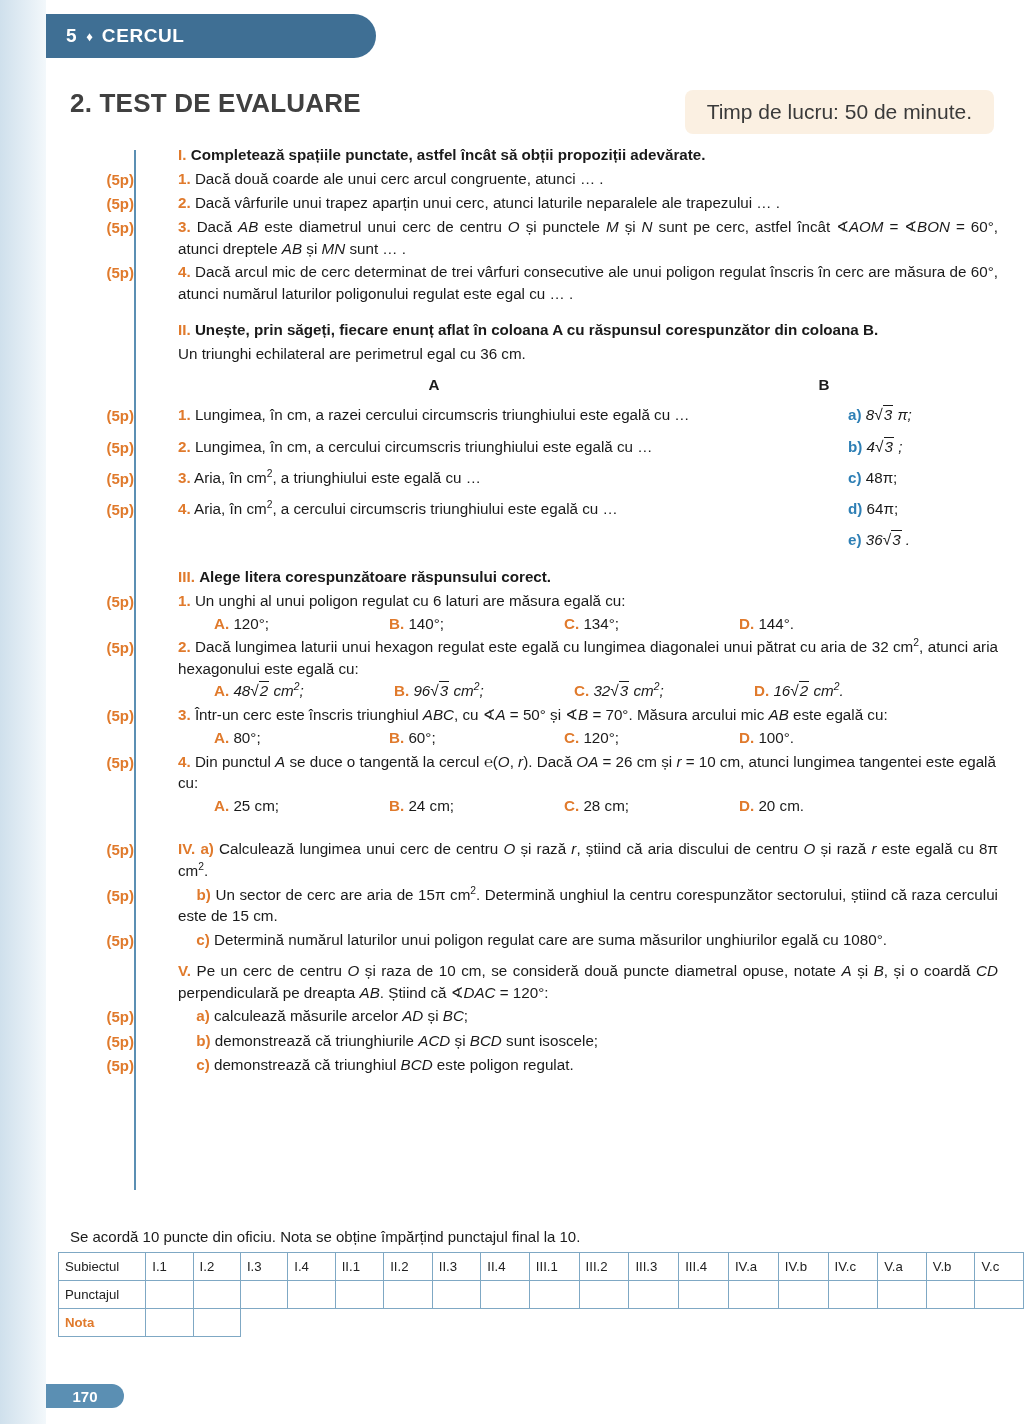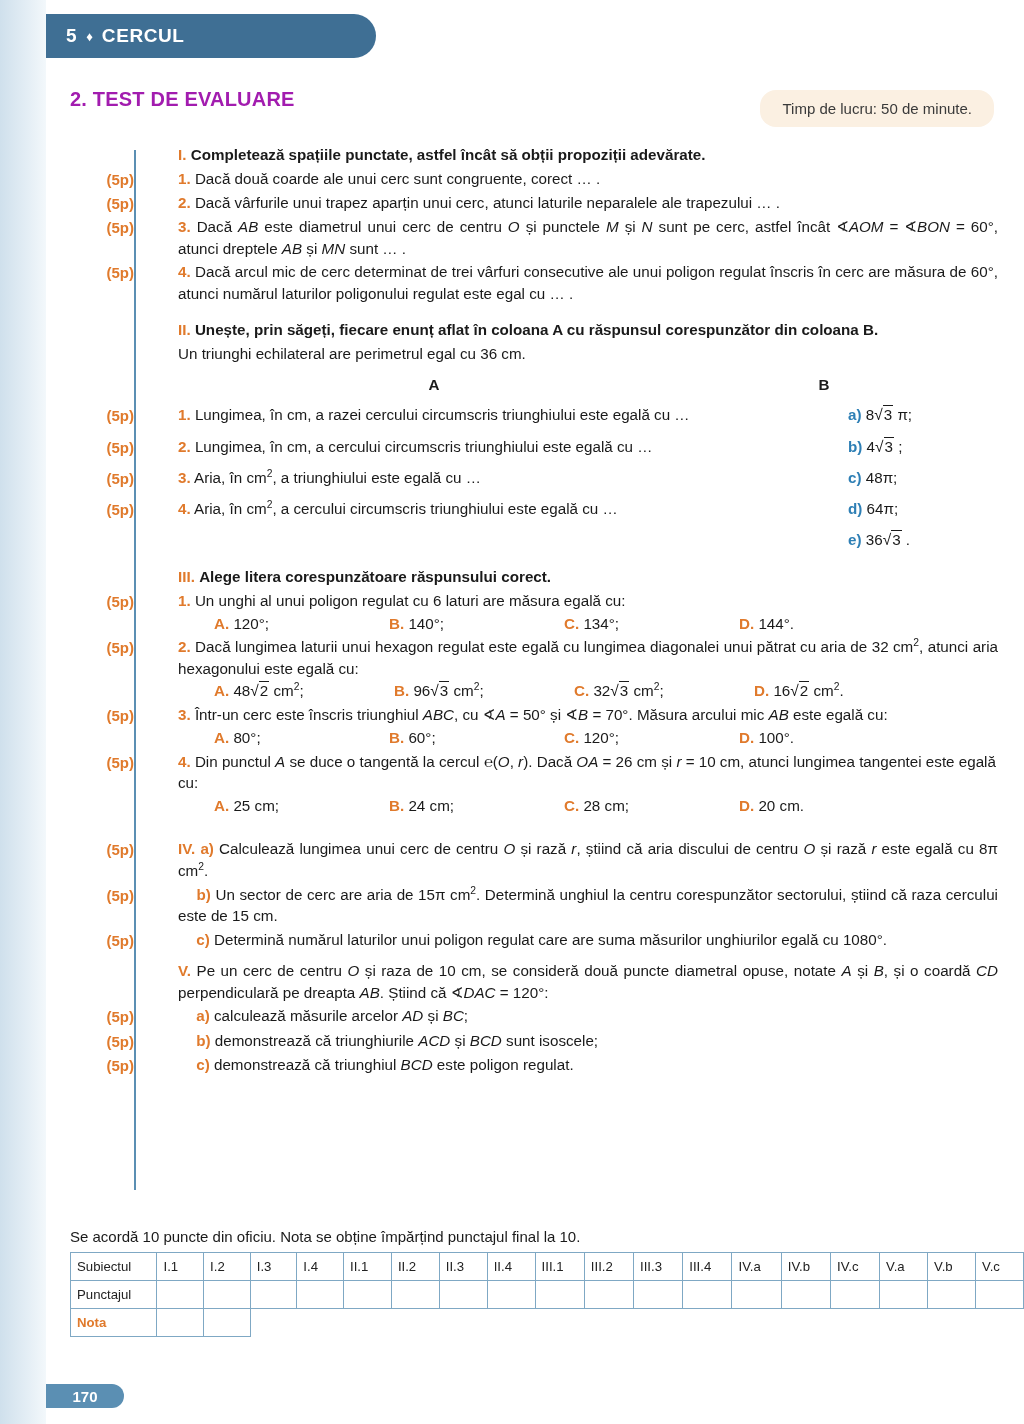--- a/index.html
+++ b/index.html
@@ -25,26 +25,26 @@
     display:flex; align-items:center;
   }
   .chap-tab .txt{
     color:#fff; font-weight:bold; font-size:19px; letter-spacing:.6px;
     padding-left:20px;
   }
   .chap-tab .dia{ color:#fff; font-size:13px; padding:0 9px 0 9px; }
 
   h1.title{
     position:absolute; left:24px; top:88px; margin:0;
-    font-size:20px; font-weight:bold; color:#a21caf; letter-spacing:.2px;
+    font-size:26px; font-weight:bold; color:#404040; letter-spacing:.2px;
   }
   .time-box{
     position:absolute; right:30px; top:90px;
-    background:#fbf0e2; border-radius:16px;
-    padding:10px 22px; font-size:15px; color:#3a3a3a;
+    background:#fbf0e2; border-radius:8px;
+    padding:10px 22px; font-size:21px; color:#3a3a3a;
   }
 
   .content{ position:absolute; left:24px; top:144px; width:928px; font-size:15.2px; line-height:1.42; }
 
   
   .rule{
     position:absolute; left:88px; top:150px; width:2px; height:1040px; background:#5b8fb3;
   }
 
   .row{ display:flex; align-items:flex-start; margin-bottom:2px; }
@@ -54,21 +54,21 @@
   }
   .body{ flex:1; padding-left:16px; }
   .num{ color:#e07a2c; font-weight:bold; }
   .romx{ color:#e07a2c; font-weight:bold; }
   .bold{ font-weight:bold; }
   i{ font-style:italic; }
   .sec-head{ font-weight:bold; }
   .just{ text-align:justify; }
   sup{ font-size:.68em; vertical-align:super; }
 
-  .sqrt{ white-space:nowrap; }
+  .sqrt{ white-space:nowrap;font-style:italic; }
   .sqrt .rad{ font-size:1.02em; }
   .sqrt .val{ border-top:1px solid #1a1a1a; padding:0 1px 0 1px; }
 
   .gap{ height:13px; }
   .gap-s{ height:7px; }
 
   
   .abhead{ display:flex; padding-left:16px; font-weight:bold; }
   .abhead .a{ width:480px; text-align:center; }
   .abhead .b{ width:300px; text-align:center; }
@@ -82,21 +82,21 @@
   .opts{ display:flex; padding-left:36px; margin-top:1px; }
   .opt{ width:175px; }
   .opt.w{ width:180px; }
   .ol{ color:#e07a2c; font-weight:bold; }
 
   
   .bottom-note{
     position:absolute; left:24px; top:1228px; font-size:15px;
   }
   table.score{
-    position:absolute; left:24px; top:1252px; border-collapse:collapse;
+    position:absolute; left:12px; top:1252px; border-collapse:collapse;
     font-size:13.2px;
   }
   table.score td{
     border:1px solid #7fa8c4; height:23px; padding:2px 6px;
     text-align:left; color:#222;
   }
   table.score td.lbl{ text-align:left; width:84px; }
   table.score td.col{ width:44px; }
   table.score td.nota{ color:#e07a2c; font-weight:bold; text-align:left; }
   table.score tr.notarow td.empty{ border:1px solid #7fa8c4; }
@@ -134,21 +134,21 @@
       <div class="body">
         <span class="romx">I.</span>
         <span class="sec-head">Completează spațiile punctate, astfel încât să obții propoziții adevărate.</span>
       </div>
     </div>
 
     <div class="row">
       <div class="pts">(5p)</div>
       <div class="body just">
         <span class="num">1.</span>
-        <span>Dacă două coarde ale unui cerc sunt congruente, corect … .</span>
+        <span>Dacă două coarde ale unui cerc arcul congruente, atunci … .</span>
       </div>
     </div>
 
     <div class="row">
       <div class="pts">(5p)</div>
       <div class="body just">
         <span class="num">2.</span>
         <span>Dacă vârfurile unui trapez aparțin unui cerc, atunci laturile neparalele ale trapezului … .</span>
       </div>
     </div>

